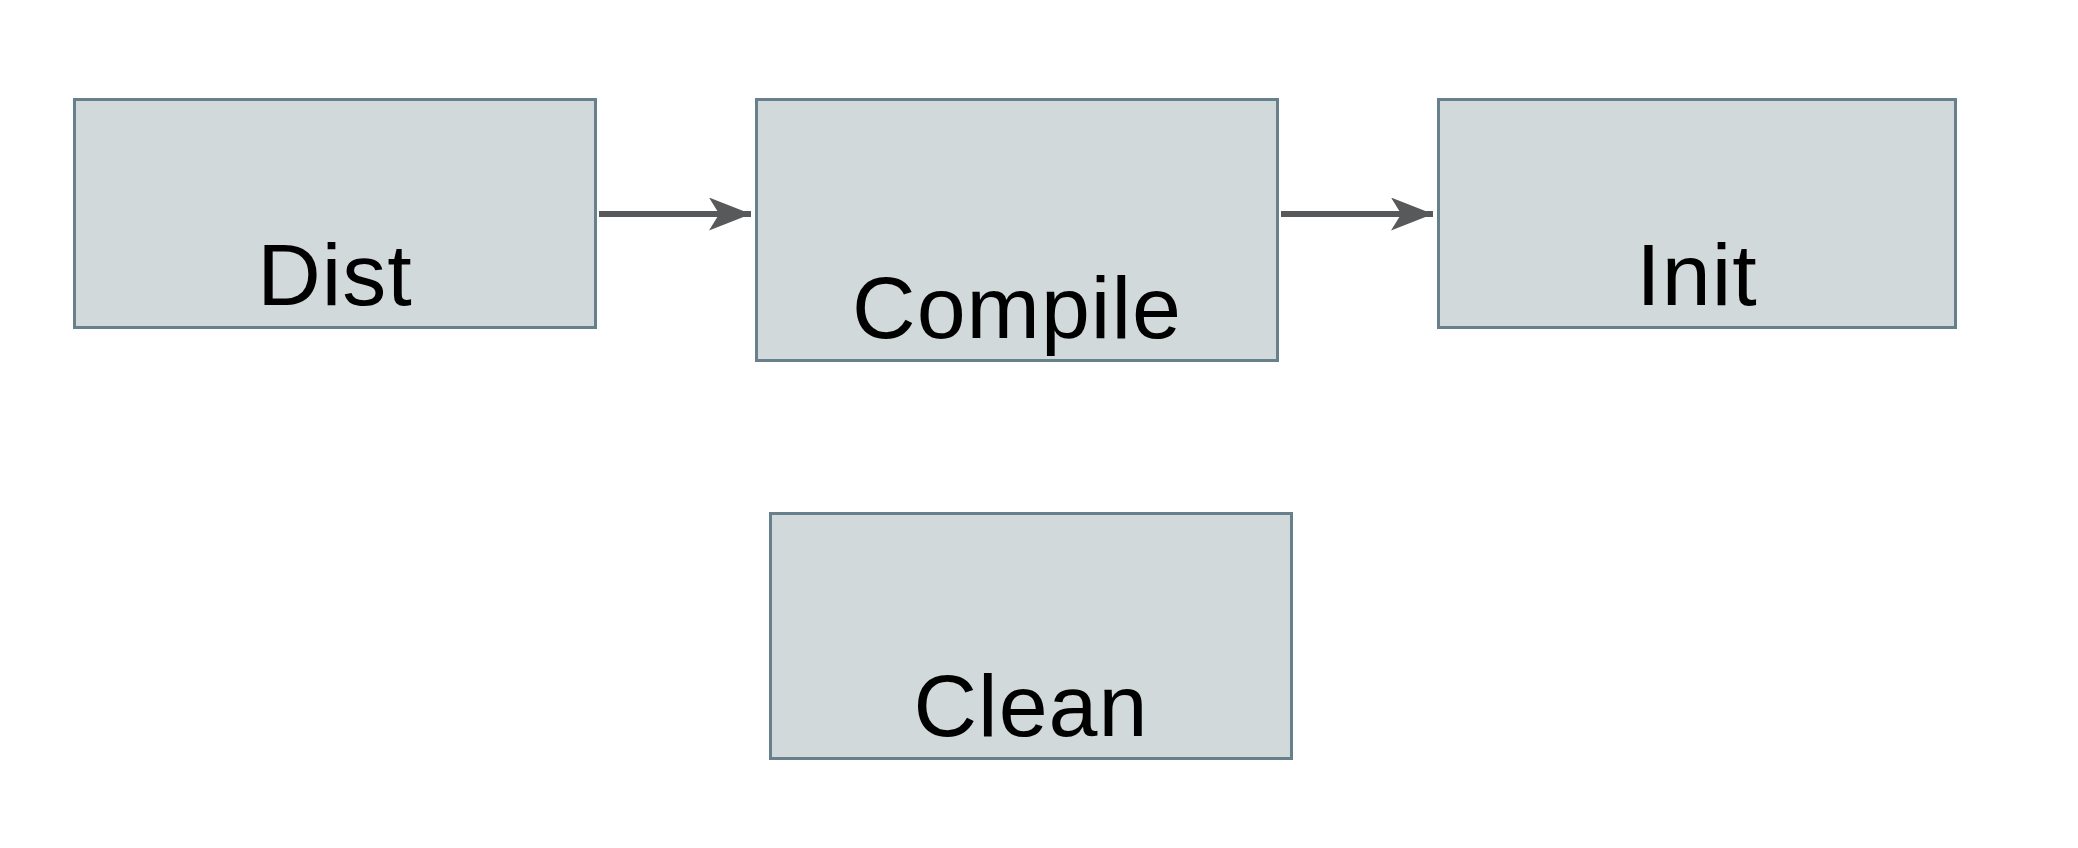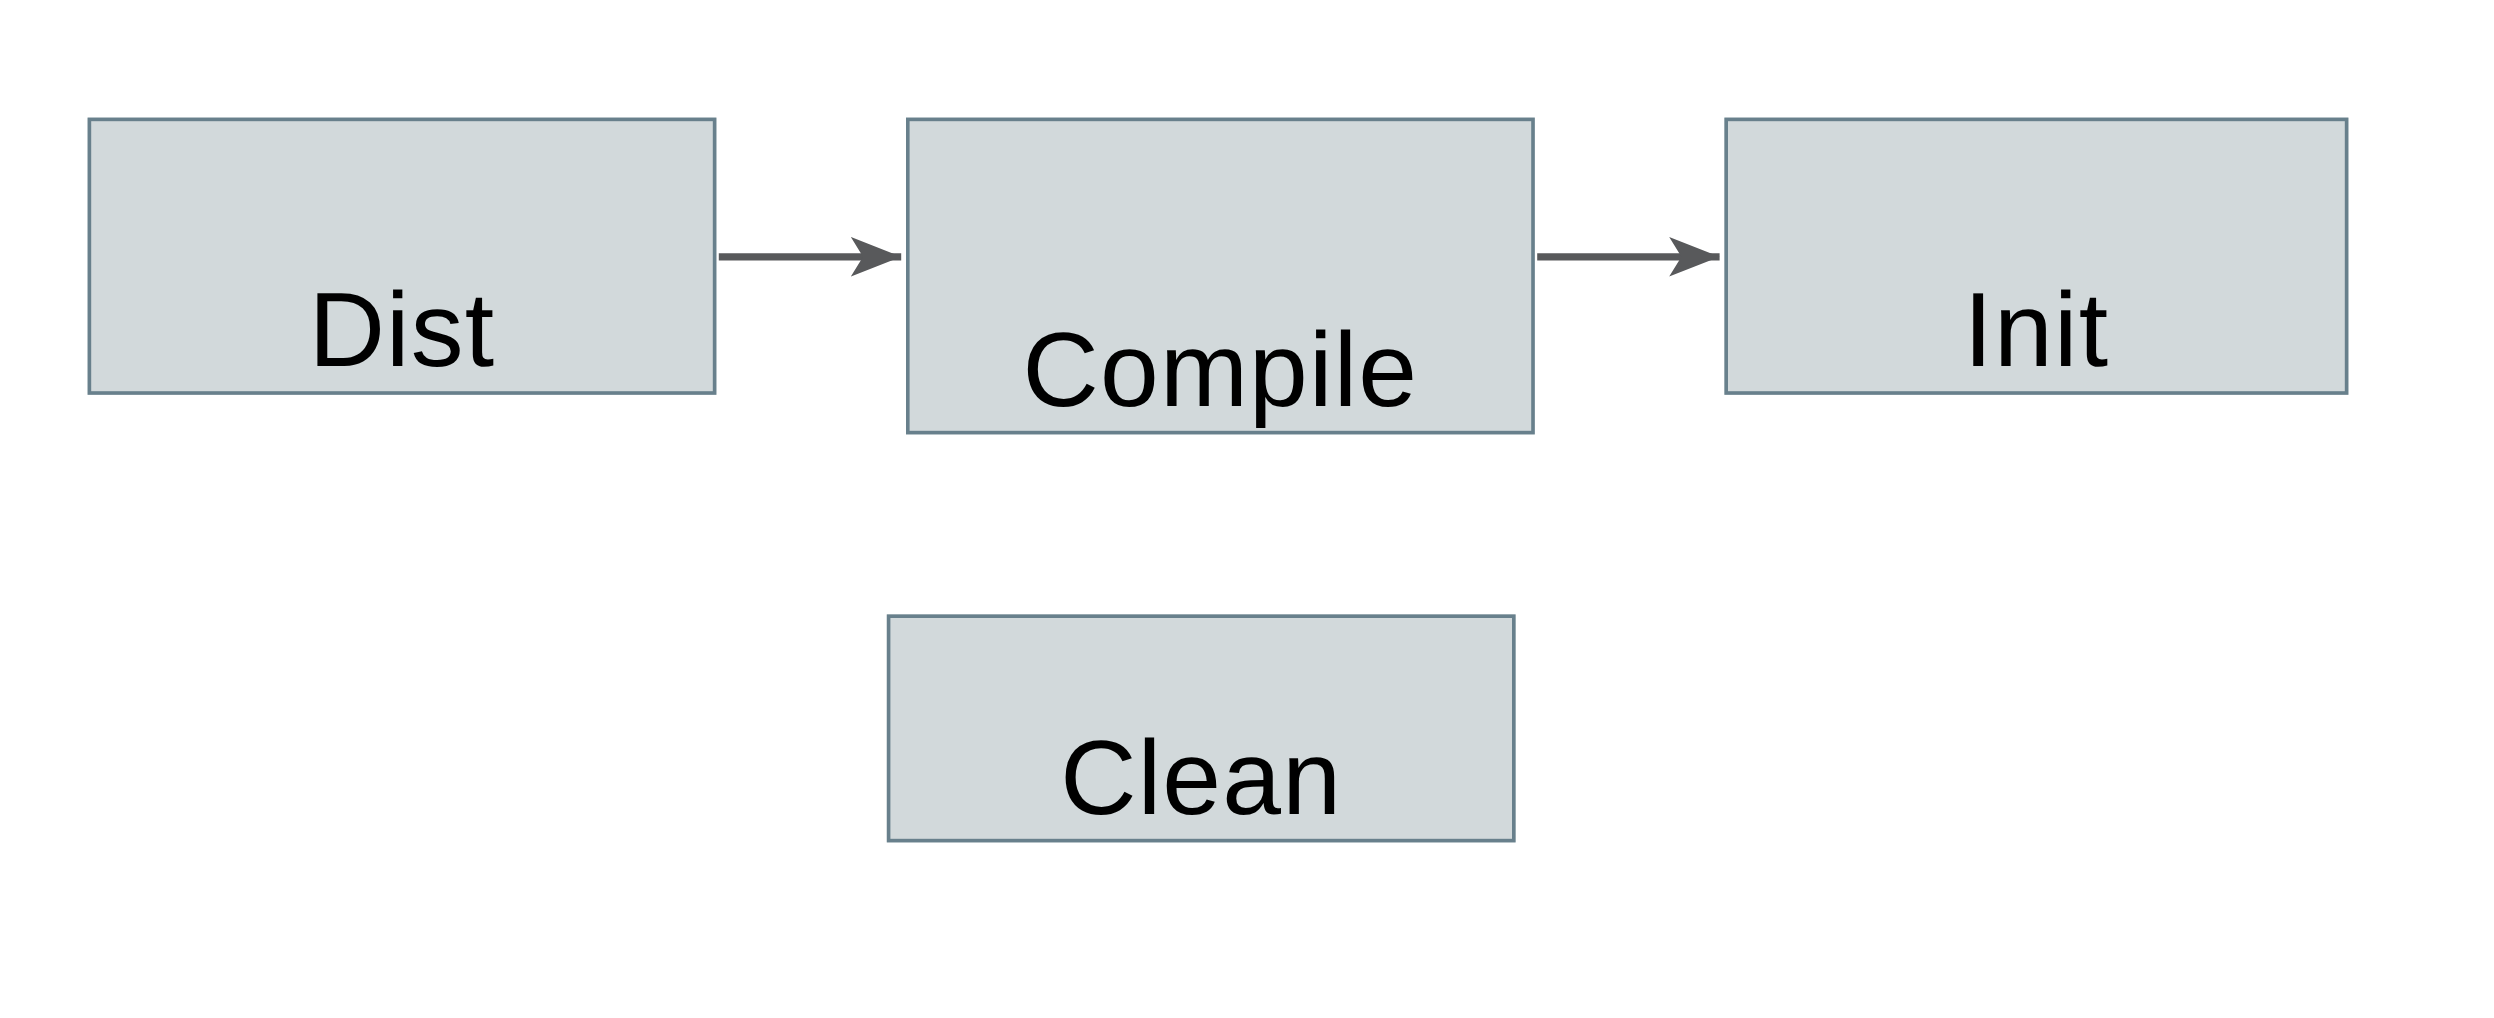--- a/index.html
+++ b/index.html
@@ -28,21 +28,21 @@
     font-size: 88px;
     font-weight: 400;
     color: #000000;
     letter-spacing: 1px;
     white-space: nowrap;
     user-select: none;
   }
   #node-dist    { left: 73px;   top: 98px;  width: 524px; height: 231px; }
   #node-compile { left: 755px;  top: 98px;  width: 524px; height: 264px; }
   #node-init    { left: 1437px; top: 98px;  width: 520px; height: 231px; }
-  #node-clean   { left: 739px;  top: 512px; width: 524px; height: 190px; }
+  #node-clean   { left: 769px;  top: 512px; width: 524px; height: 248px; }
   svg.edges {
     position: absolute;
     left: 0;
     top: 0;
     width: 2078px;
     height: 848px;
     pointer-events: none;
   }
 </style>
 </head>

